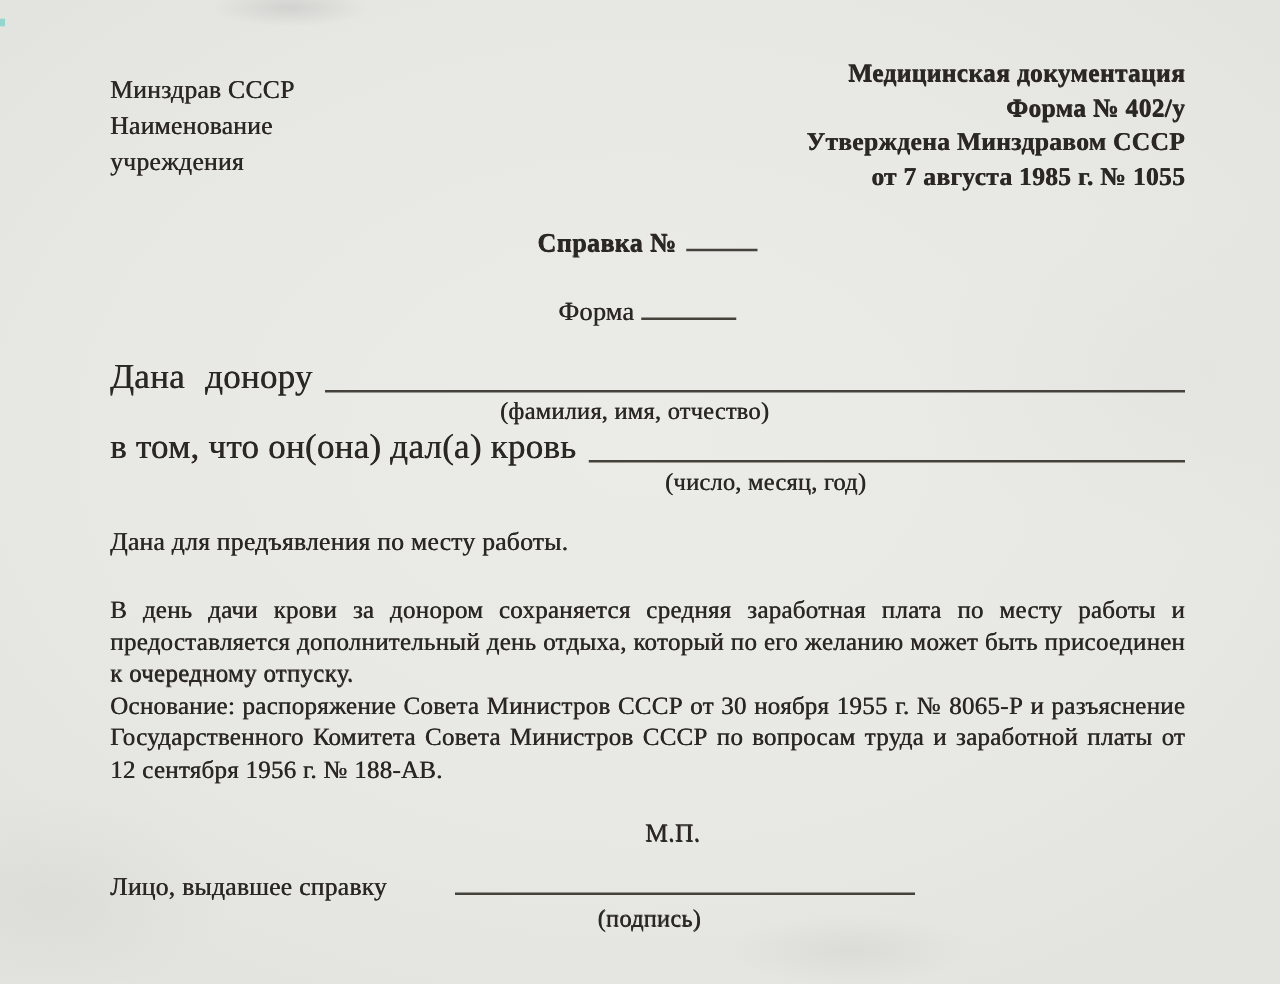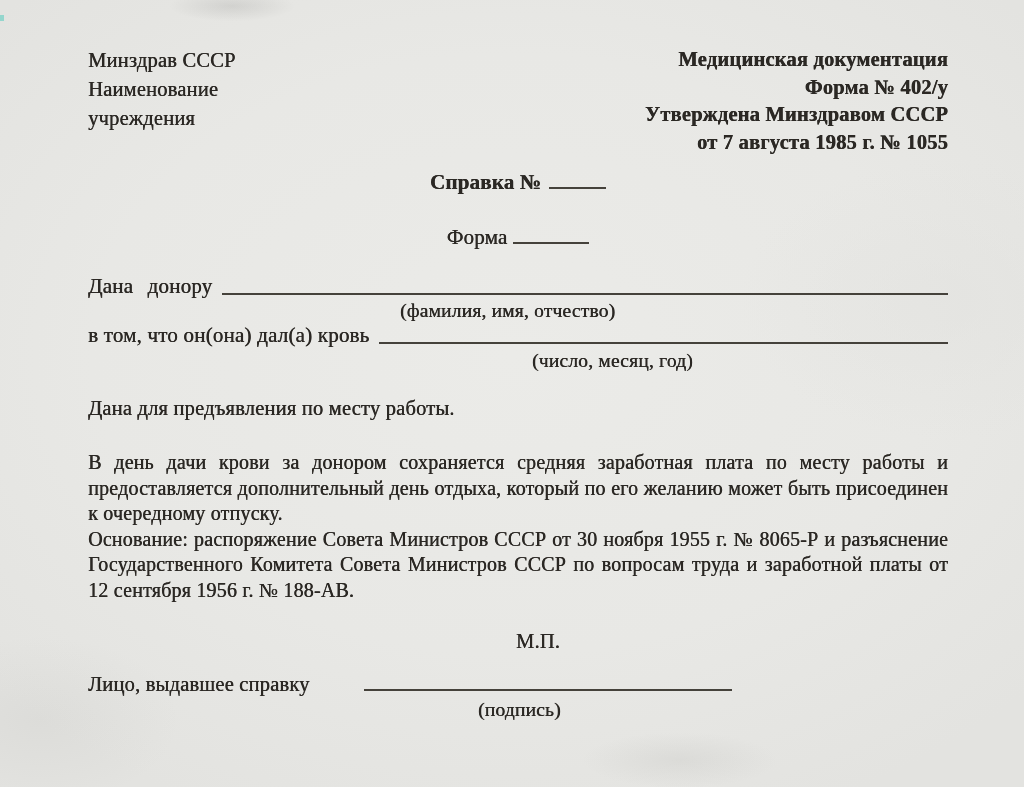--- a/index.html
+++ b/index.html
@@ -34,50 +34,50 @@
   .speck-teal {
     position: absolute;
     left: 0; top: 15px;
     width: 4px; height: 6px;
     background: #7fd2c8;
     opacity: 0.8;
   }
   .header {
     display: flex;
     justify-content: space-between;
-    align-items: flex-start;
+    align-items: center;
   }
   .header-left { line-height: 29px; font-size: 20.5px; }
   .header-right {
     text-align: right;
     font-weight: bold;
     line-height: 27.5px;
     font-size: 20.5px;
   }
   .title-row {
-    margin-top: 14px;
+    margin-top: 26px;
     text-align: center;
     font-weight: bold;
     font-size: 21px;
   }
   .series-row {
     margin-top: 30px;
     text-align: center;
     font-size: 21px;
   }
   .blank {
     display: inline-block;
     border-bottom: 2px solid #45423b;
   }
   .blank-number { width: 57px; margin-left: 8px; }
   .blank-series { width: 76px; margin-left: 6px; }
   .field-row {
     display: flex;
     align-items: baseline;
-    font-size: 21px;
+    font-size: 28px;
   }
   .field-row .label { white-space: nowrap; }
   .field-row .blank-grow {
     flex: 1;
     margin-left: 10px;
     border-bottom: 2px solid #45423b;
     align-self: flex-end;
     margin-bottom: 4px;
   }
   .row-donor { margin-top: 24px; }

